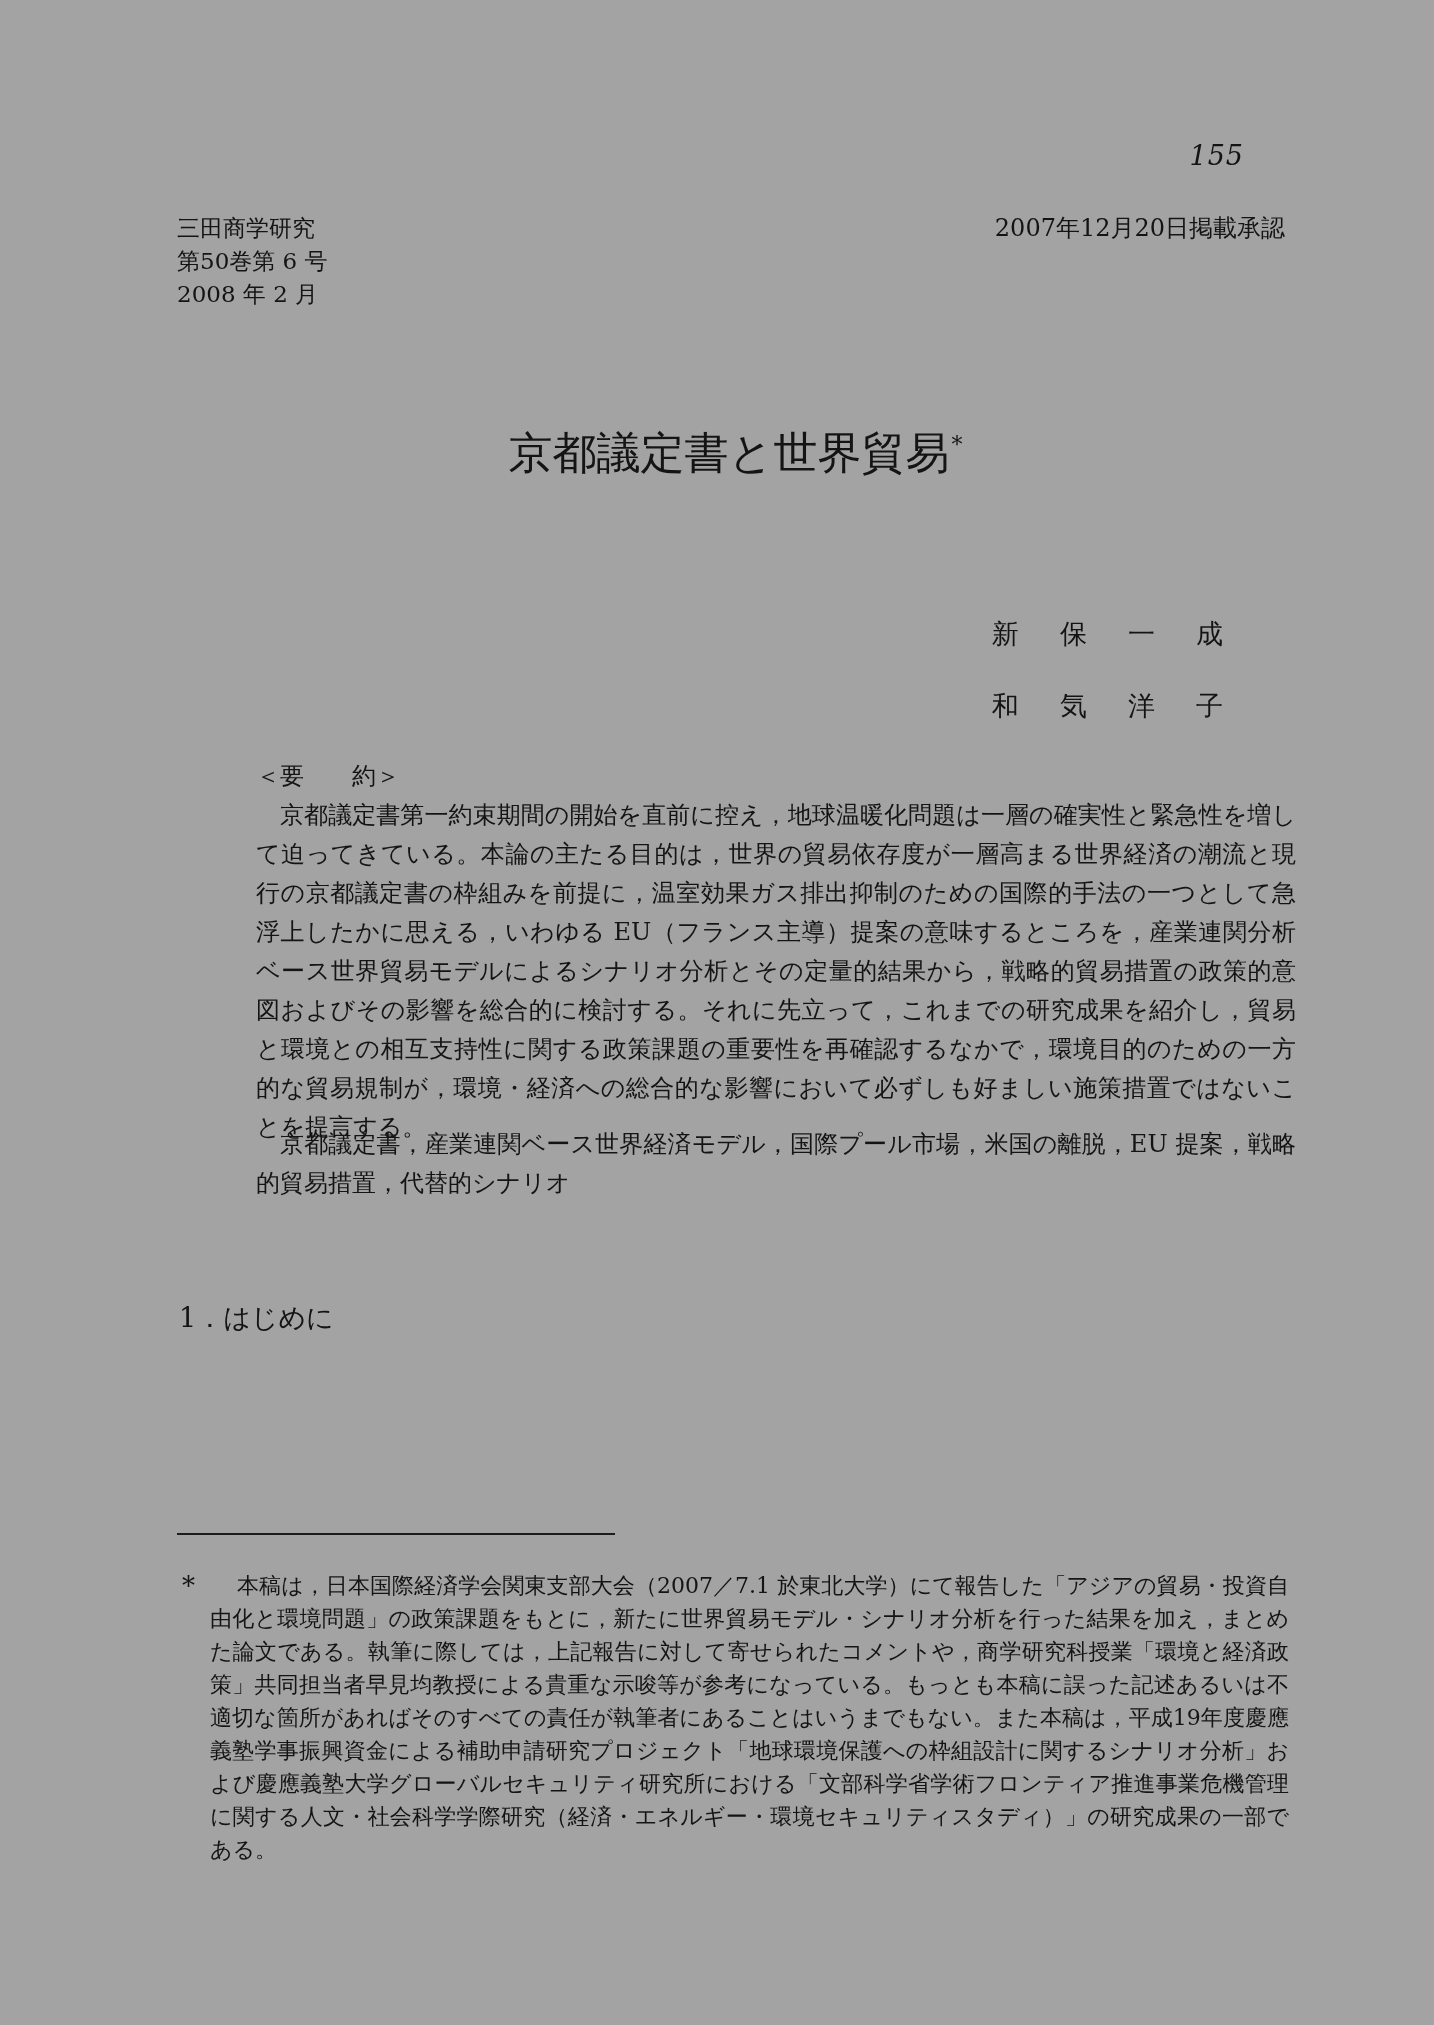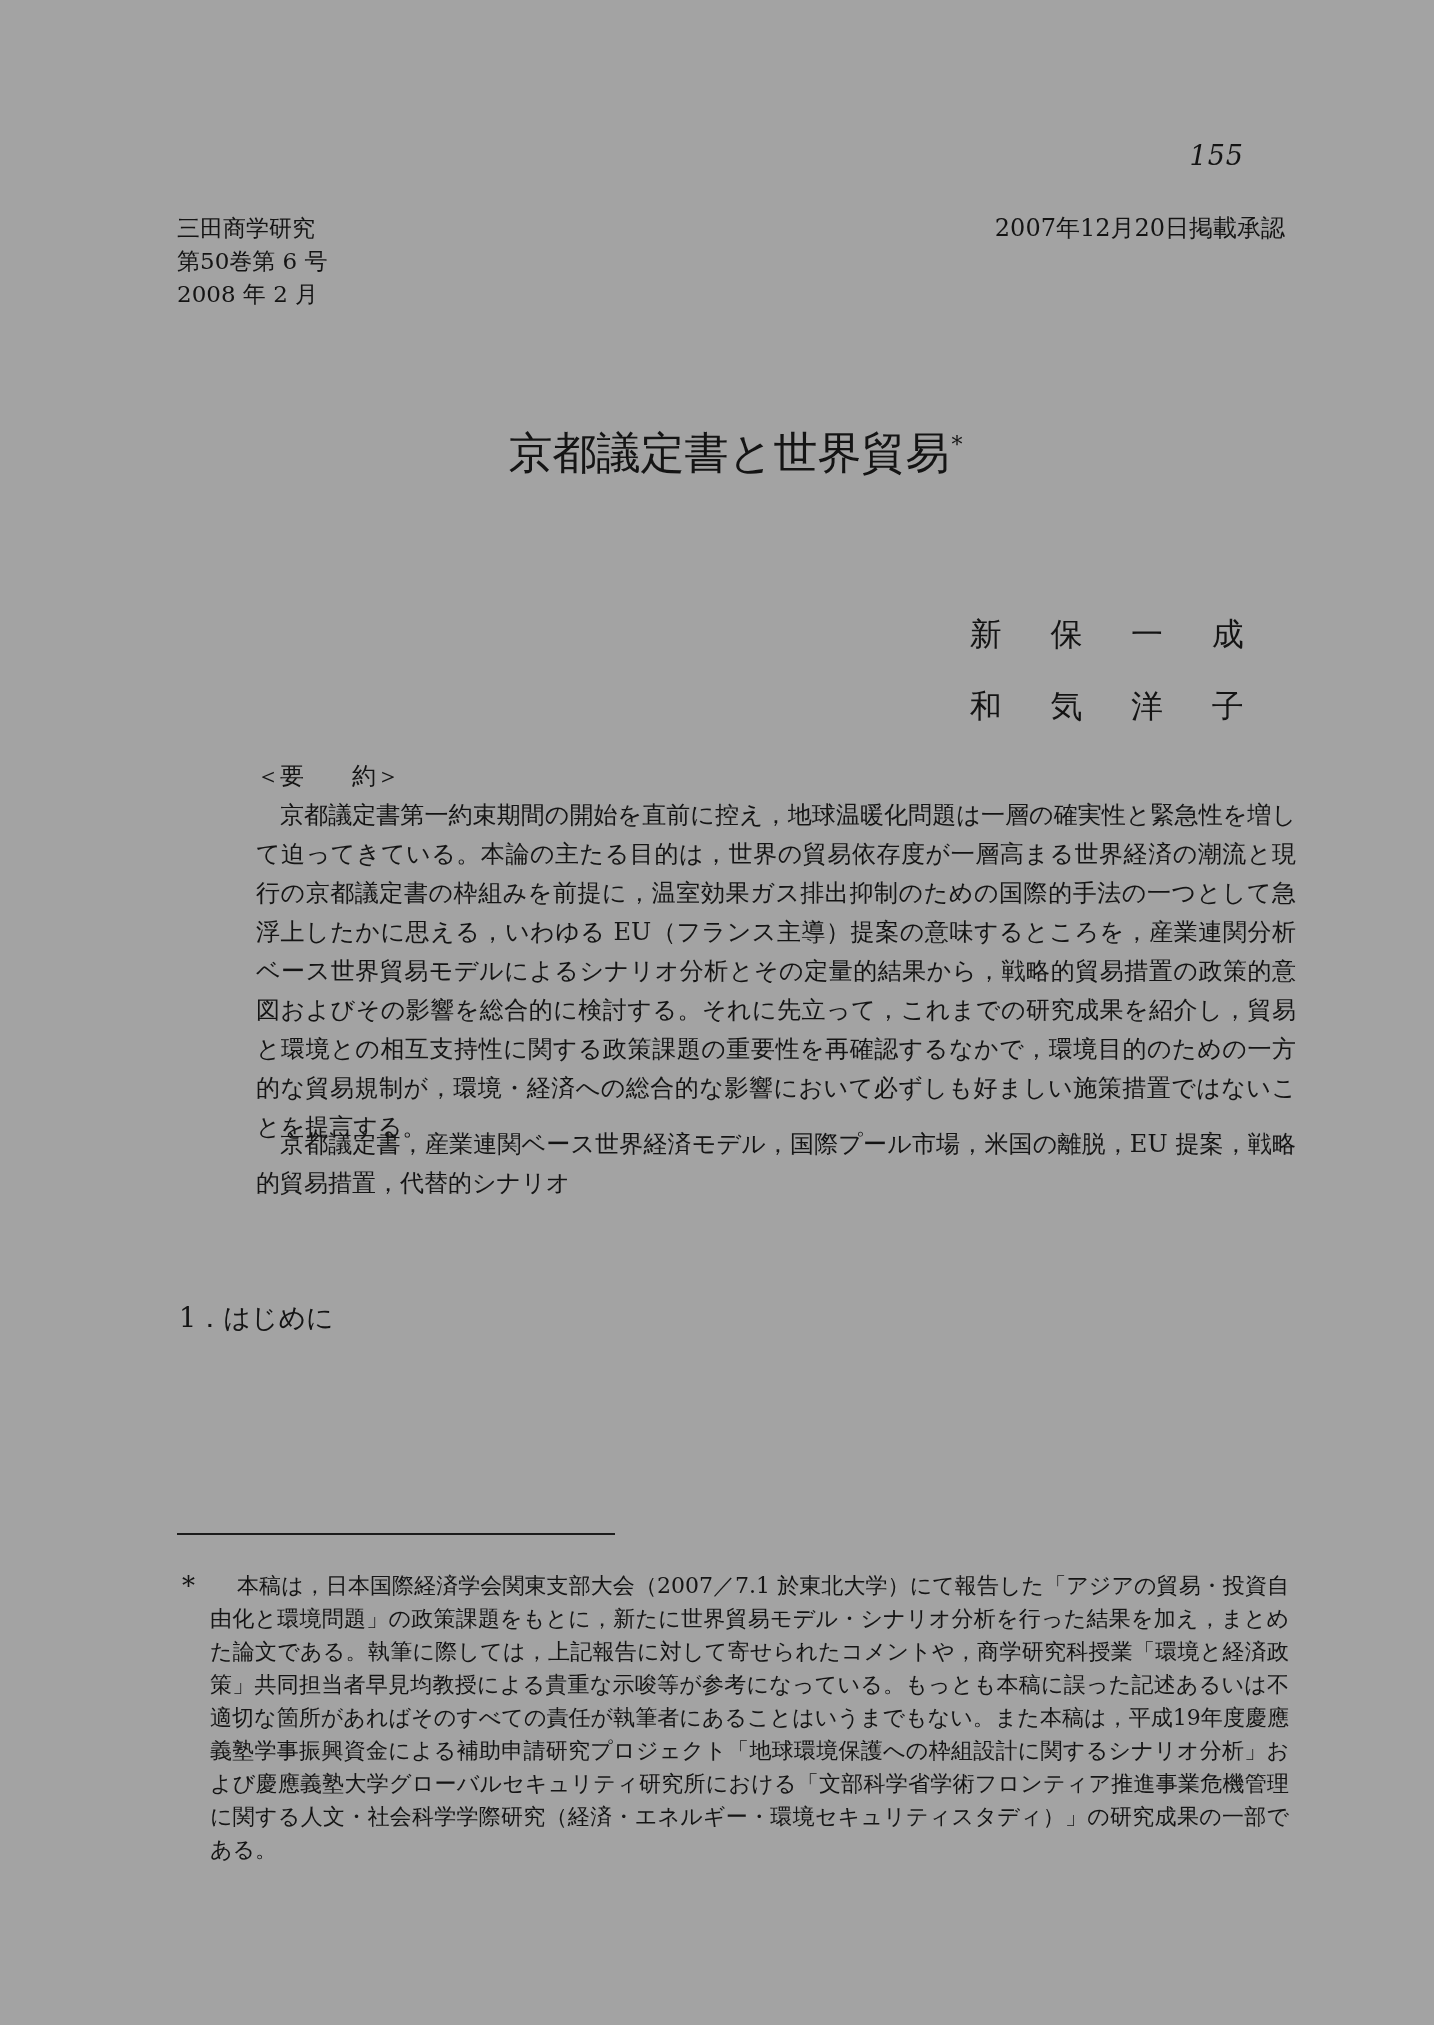--- a/index.html
+++ b/index.html
@@ -55,23 +55,23 @@
     white-space: nowrap;
   }
   .title-note-mark {
     font-size: 22px;
     vertical-align: super;
     margin-left: 2px;
   }
   .authors {
     position: absolute;
     top: 598px;
-    right: 182px;
+    right: 204px;
     text-align: left;
-    font-size: 32px;
+    font-size: 27px;
     line-height: 72px;
     letter-spacing: 0.26em;
     white-space: nowrap;
   }
   .abstract-block {
     position: absolute;
     top: 757px;
     left: 256px;
     width: 1040px;
     font-size: 24px;

